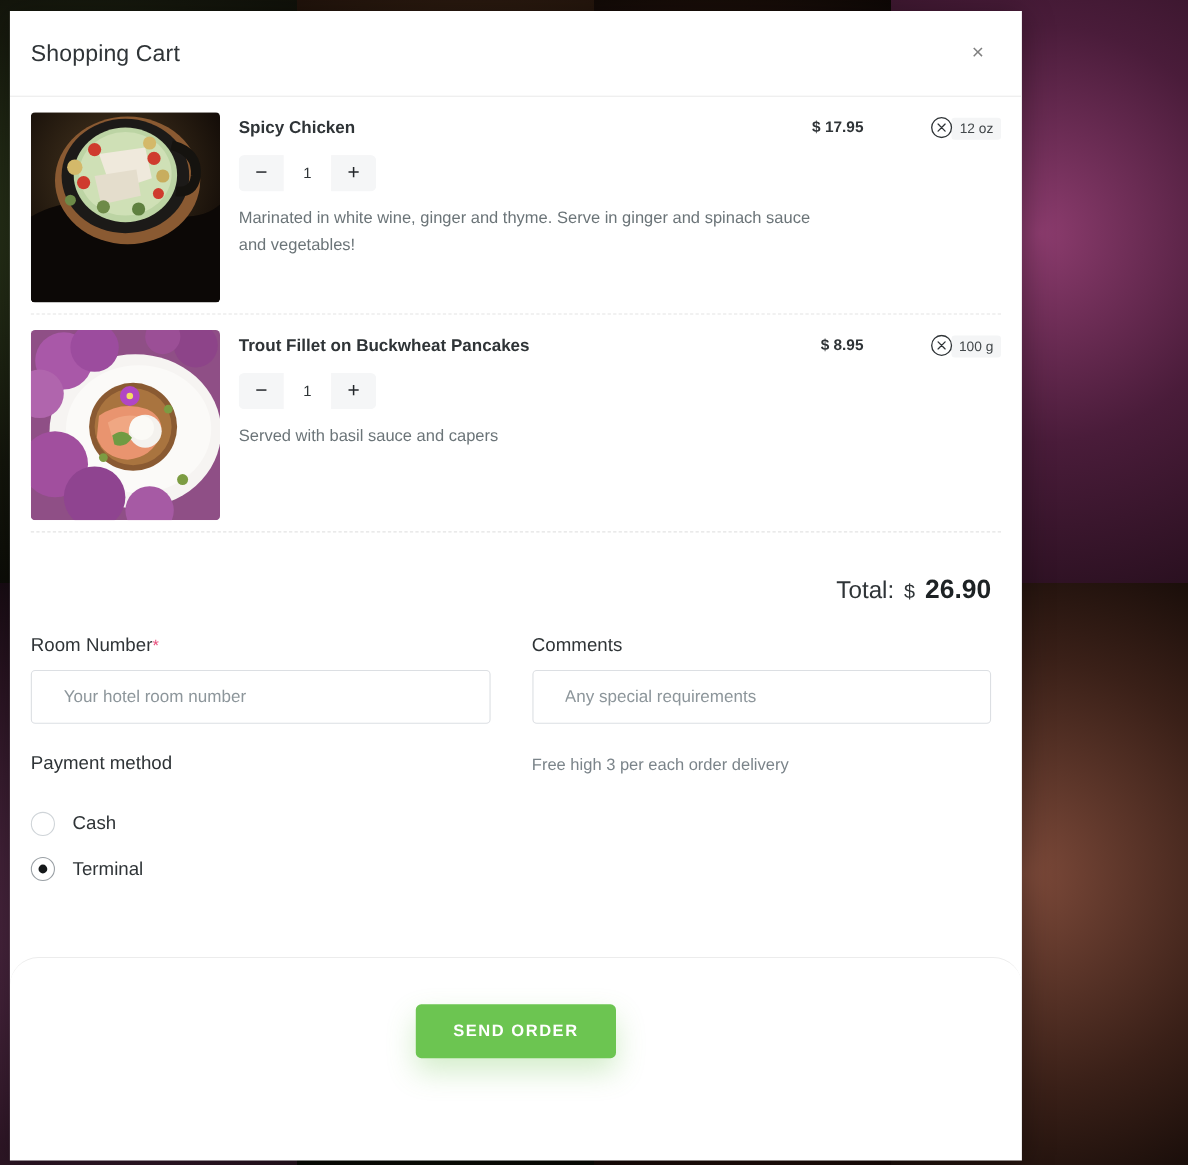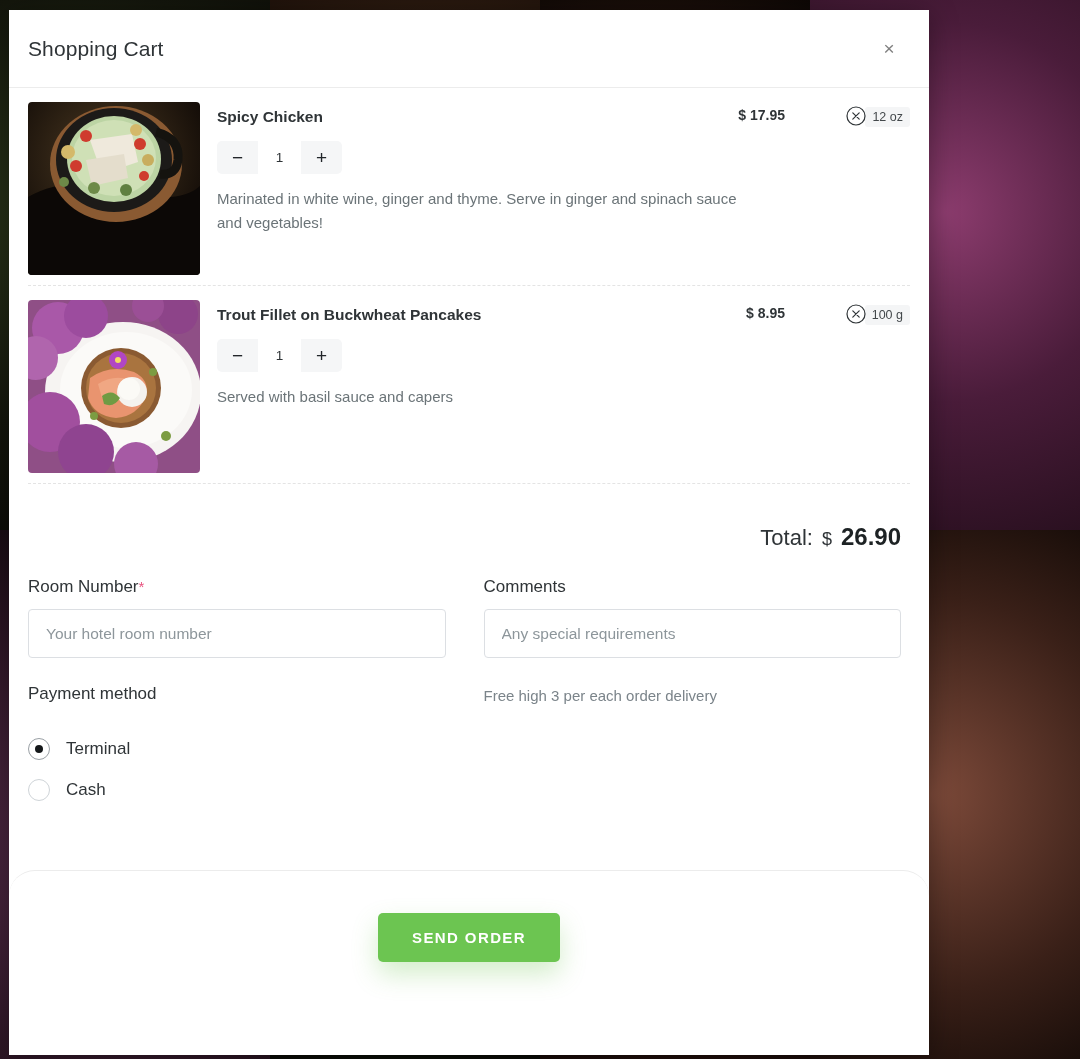--- a/index.html
+++ b/index.html
@@ -218,21 +218,21 @@
     color: #2f3437;
     margin-bottom: 12px;
     display: block;
   }
   .req-star { color: #e8527f; font-size: 15px; }
   .text-input {
     width: 100%;
     height: 49px;
     border: 1px solid #dcdfe3;
     border-radius: 4px;
-    padding: 0 17px;
+    padding: 0 29px;
     font-size: 15.5px;
     color: #2f3437;
     font-family: "Liberation Sans", sans-serif;
     background: #fff;
     outline: none;
   }
   .text-input::placeholder { color: #8d969b; }
 
   .payment-block { margin-top: 26px; }
   .payment-title {
@@ -427,26 +427,26 @@
     <div class="form-grid">
 
       <div>
         <label class="field-label">
           <span>Room Number</span><span class="req-star">*</span>
         </label>
         <input class="text-input" type="text" placeholder="Your hotel room number" value="" style="">
         <div class="payment-block">
           <div class="payment-title">Payment method</div>
           <div class="radio-row">
+            <span class="radio-mark"></span>
+            <span class="radio-label">Cash</span>
+          </div>
+          <div class="radio-row">
             <span class="radio-mark checked"></span>
             <span class="radio-label">Terminal</span>
-          </div>
-          <div class="radio-row">
-            <span class="radio-mark"></span>
-            <span class="radio-label">Cash</span>
           </div>
         </div>
       </div>
 
       <div>
         <label class="field-label">Comments</label>
         <input class="text-input" type="text" placeholder="Any special requirements" value="" style="">
         <div class="delivery-note">Free high 3 per each order delivery</div>
       </div>
 

